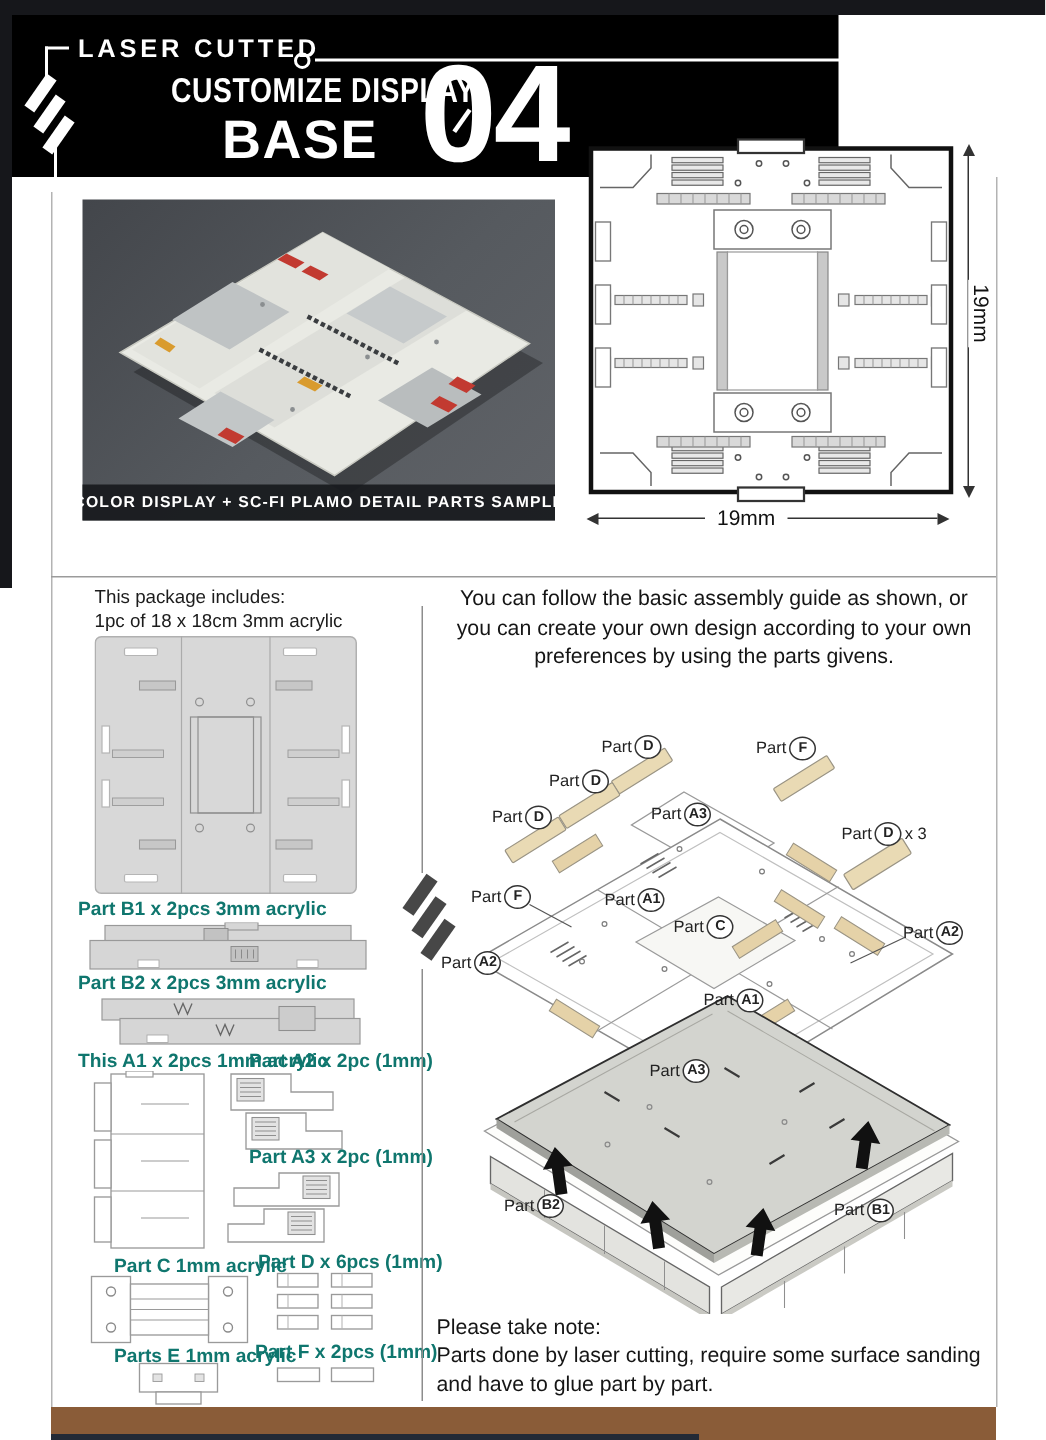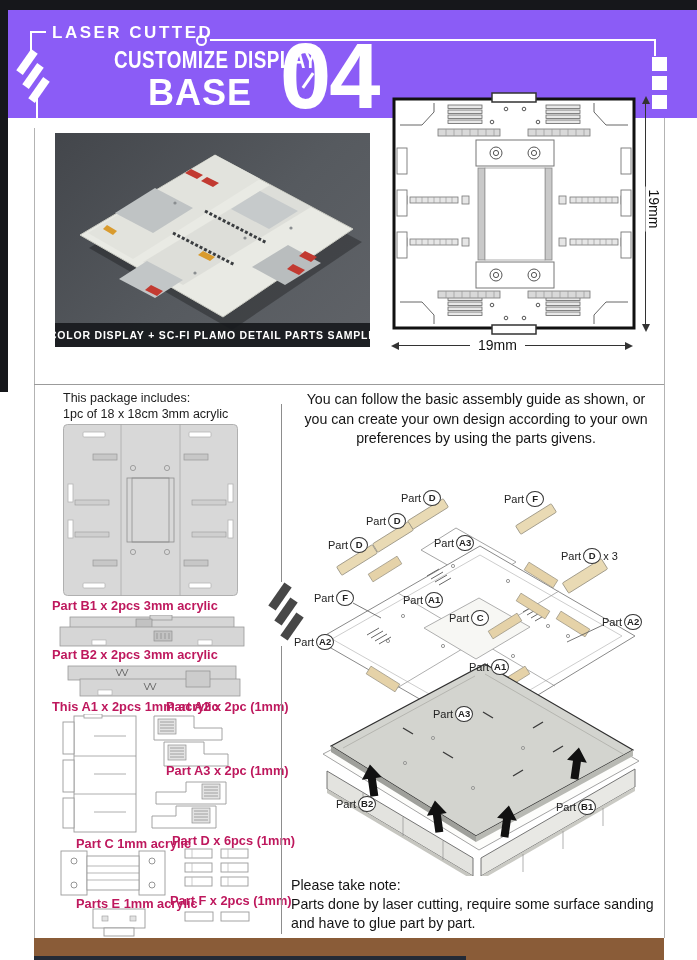--- a/index.html
+++ b/index.html
@@ -2,21 +2,21 @@
 <html><head>
 <meta charset="utf-8">
 <style>
   html,body{margin:0;padding:0;background:#ffffff;}
   .page{position:relative;width:697px;height:960px;background:#ffffff;overflow:hidden;
         font-family:"Liberation Sans",sans-serif;color:#222;}
   .abs{position:absolute;}
   
   .topbar{left:0;top:0;width:697px;height:10px;background:#16171b;}
   .leftstrip{left:0;top:10px;width:8px;height:382px;background:#16171b;}
-  .band{left:8px;top:10px;width:689px;height:108px;background:#8b5cf6;text-align:right;}
+  .band{left:8px;top:10px;width:551px;height:108px;background:#000000;text-align:right;}
   .bracket{left:22px;top:21px;width:14px;height:18px;border-left:2px solid #fff;border-top:2px solid #fff;}
   .laser{left:44px;top:13px;font-size:17px;font-weight:bold;color:#fff;letter-spacing:2.5px;white-space:nowrap;}
   .hcircle{left:188px;top:25px;width:7px;height:7px;border:2px solid #fff;border-radius:50%;}
   .hline{left:202px;top:29px;width:444px;height:2px;background:#fff;}
   .rstub{left:646px;top:29px;width:2px;height:17px;background:#fff;}
   .stripe{width:26px;height:8px;background:#fff;transform:rotate(-55deg);}
   .customize{left:106px;top:37px;font-size:23px;font-weight:bold;color:#fff;letter-spacing:.5px;
              transform:scaleX(.82);transform-origin:left top;white-space:nowrap;}
   .baseword{left:140px;top:60px;font-size:36px;font-weight:800;color:#fff;letter-spacing:1px;line-height:46px;}
   .basenum{left:272px;top:24px;font-size:92px;font-weight:800;color:#fff;line-height:84px;letter-spacing:-2px;}
@@ -36,21 +36,21 @@
   .arr.up{border-left:4px solid transparent;border-right:4px solid transparent;border-bottom:8px solid #333;}
   .arr.down{border-left:4px solid transparent;border-right:4px solid transparent;border-top:8px solid #333;}
   .arr.left{border-top:4px solid transparent;border-bottom:4px solid transparent;border-right:8px solid #333;}
   .arr.right{border-top:4px solid transparent;border-bottom:4px solid transparent;border-left:8px solid #333;}
   .dimlabel-v{left:632px;top:200px;font-size:14px;color:#111;background:#fff;padding:1px 3px;
               transform:rotate(90deg);transform-origin:center;white-space:nowrap;}
   .dimline-h{left:397px;top:345px;width:228px;height:1px;background:#333;}
   .dimlabel-h{left:470px;top:337px;font-size:14px;color:#111;background:#fff;padding:0 8px;white-space:nowrap;}
   
   .pkgtext{left:63px;top:390px;font-size:12.5px;line-height:16px;color:#1c1c1c;white-space:pre-line;}
-  .plabel-l{font-size:12.8px;font-weight:600;color:#be185d;white-space:nowrap;}
+  .plabel-l{font-size:12.8px;font-weight:600;color:#0f766e;white-space:nowrap;}
   
   .chev{width:28px;height:9px;background:#474747;transform:rotate(-55deg);}
   
   .intro{left:287px;top:390px;width:378px;text-align:center;font-size:14.2px;line-height:19.5px;
          color:#151515;white-space:pre-line;}
   .note{left:291px;top:876px;font-size:14.2px;line-height:19px;color:#151515;}
   .note .body{white-space:pre-line;}
   .assembly{left:283px;top:476px;width:384px;height:400px;}
   .plab{position:absolute;font-size:11px;color:#222;white-space:nowrap;display:flex;align-items:center;gap:2px;}
   .circ{display:inline-flex;align-items:center;justify-content:center;min-width:14px;height:14px;padding:0 1px;

